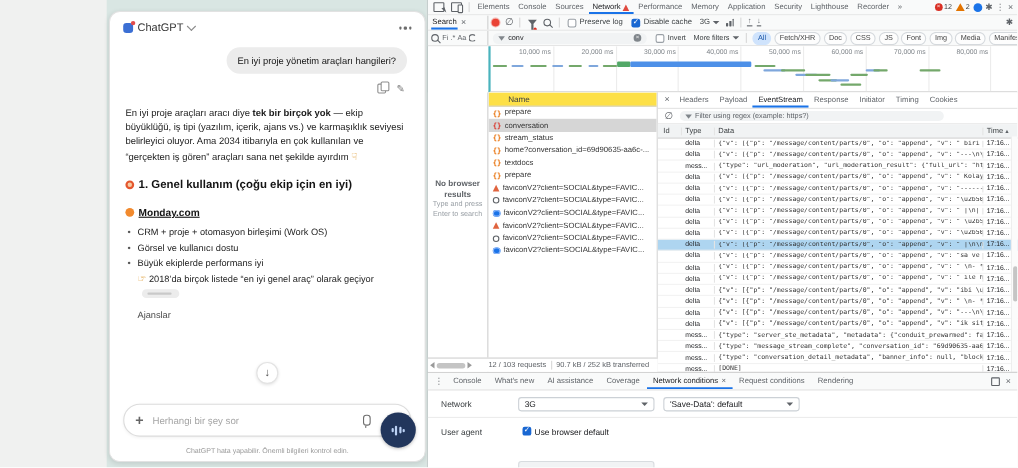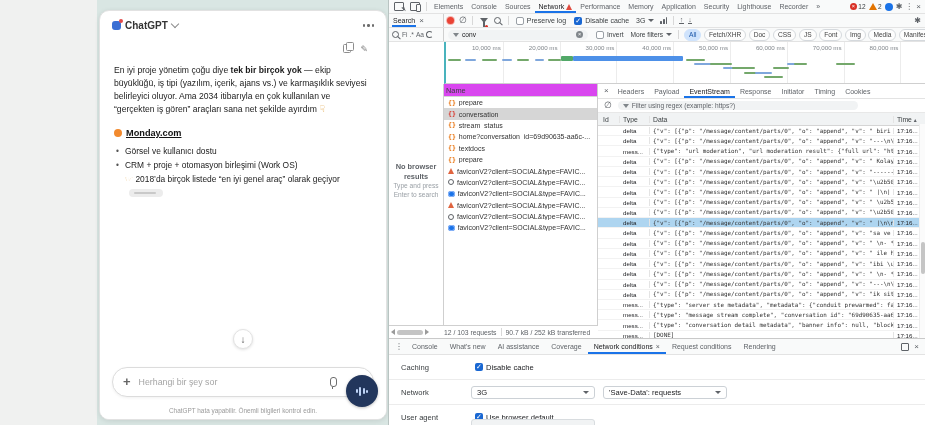--- a/index.html
+++ b/index.html
@@ -5,21 +5,21 @@
   html,body{margin:0;padding:0;}
   body{width:925px;height:425px;overflow:hidden;font-family:"Liberation Sans",sans-serif;-webkit-font-smoothing:antialiased;}
   #app{position:relative;width:925px;height:425px;background:#f0f1f0;overflow:hidden;}
   #teal-bg{position:absolute;left:97px;top:0;width:291px;height:425px;background:#d9e6e3;}
 
   
   #chat-card{position:absolute;left:99px;top:10px;width:286px;height:408px;background:#fff;border:1px solid #e2e2e2;border-radius:10px;box-shadow:0 1px 5px rgba(0,0,0,.10);overflow:hidden;color:#1d1d1d;}
   .cg-header{display:flex;align-items:center;gap:4px;padding:9px 12px 4px 12px;}
   .cg-logo{width:9px;height:9px;border-radius:3px;background:#3b6fd4;position:relative;flex:0 0 auto;}
   .cg-logo::after{content:"";position:absolute;right:-2px;top:-2px;width:4px;height:4px;border-radius:50%;background:#e14b4b;}
-  .cg-title{font-size:10px;font-weight:bold;color:#343434;}
+  .cg-title{font-size:10px;font-weight:normal;color:#343434;}
   .cg-chev{width:5px;height:5px;border-right:1.4px solid #8b8b8b;border-bottom:1.4px solid #8b8b8b;transform:rotate(45deg);margin-top:-3px;}
   .cg-dots{margin-left:auto;display:flex;gap:2px;}
   .cg-dots i{width:2.4px;height:2.4px;border-radius:50%;background:#6d6d6d;}
   .bubble{margin:8px 16px 0 auto;width:fit-content;max-width:152px;background:#ececec;border-radius:13px;padding:6px 10px;font-size:8.5px;line-height:1.45;color:#161616;}
   .msg-actions{display:flex;justify-content:flex-end;gap:9px;margin:9px 18px 0 0;align-items:center;}
   .ic-copy{position:relative;width:6px;height:7px;border:1px solid #8e8e8e;border-radius:1.5px;}
   .ic-copy::after{content:"";position:absolute;left:2px;top:-3px;width:6px;height:7px;border:1px solid #8e8e8e;border-radius:1.5px;background:#fff;}
   .ic-pencil{font-size:9px;color:#7d7d7d;line-height:8px;}
   .intro{margin:11px 14px 0 14px;font-size:8.6px;line-height:1.52;color:#1b1b1b;}
   .hand{color:#dd9a33;font-size:9px;}
@@ -103,21 +103,21 @@
   .tick{position:absolute;top:2px;font-size:6.2px;color:#80868b;transform:translateX(-100%);white-space:nowrap;}
   .wbar{position:absolute;height:2px;border-radius:1px;}
   .wbar.g{background:#74a86b;}.wbar.b{background:#7fa7dc;}
   .wbar.B{background:#4d90e8;height:4.5px;}.wbar.G{background:#52a868;height:4.5px;}
 
   #dt-main{position:absolute;left:0;top:84px;width:537px;height:254px;display:flex;}
   .search-side{width:55px;flex:0 0 55px;border-right:1px solid #cfcfcf;box-sizing:border-box;position:relative;background:#fff;}
   .no-results{position:absolute;top:78px;left:0;right:0;text-align:center;font-size:7.4px;font-weight:bold;color:#5f6368;line-height:1.3;}
   .no-results-hint{position:absolute;top:98px;left:4px;right:4px;text-align:center;font-size:6.6px;color:#9aa0a6;line-height:1.35;}
   .req-list{width:154px;flex:0 0 154px;border-right:1px solid #cfcfcf;box-sizing:border-box;background:#fff;overflow:hidden;}
-  .req-head{height:13px;background:#d946ef;border-bottom:1px solid #d5d5d5;font-size:7.4px;color:#3c4043;display:flex;align-items:center;padding:0 2px;box-sizing:border-box;}
+  .req-head{height:13px;background:#fde047;border-bottom:1px solid #d5d5d5;font-size:7.4px;color:#3c4043;display:flex;align-items:center;padding:0 18px;box-sizing:border-box;}
   .req-row{height:11.4px;display:flex;align-items:center;gap:3px;padding:0 4px;font-size:7px;color:#333;white-space:nowrap;overflow:hidden;box-sizing:border-box;}
   .req-row.sel{background:#d6d6d6;}
   .ric{flex:0 0 auto;display:inline-block;}
   .ric-json{color:#e8710a;font-weight:bold;font-size:6.5px;font-family:"DejaVu Sans Mono",monospace;}
   .ric-stream{color:#d93025;font-weight:bold;font-size:6.5px;font-family:"DejaVu Sans Mono",monospace;}
   .ric-warn{width:0;height:0;border-left:3.5px solid transparent;border-right:3.5px solid transparent;border-bottom:6px solid #e0643f;}
   .ric-gear{width:6px;height:6px;border:1.6px solid #5f6368;border-radius:50%;box-sizing:border-box;}
   .ric-img{width:6.5px;height:6.5px;border-radius:50%;background:#1a73e8;box-shadow:inset 0 0 0 1px #8ab4f8;}
   .rname{overflow:hidden;text-overflow:clip;}
   #dt-status{position:absolute;left:0;bottom:0;width:209px;height:13px;border-top:1px solid #cfcfcf;background:#fff;display:flex;align-items:center;font-size:6.8px;color:#5f6368;box-sizing:border-box;z-index:3;}
@@ -170,40 +170,46 @@
     <div class="cg-header">
       <span class="cg-logo"></span>
       <span class="cg-title">ChatGPT</span>
       <span class="cg-chev"></span>
       <span class="cg-dots">
           <i></i>
           <i></i>
           <i></i>
         </span>
     </div>
+    <div class="bubble">En iyi proje yönetim araçları hangileri?</div>
     <div class="msg-actions">
       <span class="ic-copy"></span>
       <span class="ic-pencil">✎</span>
     </div>
     <div class="intro">
-      <span>En iyi proje yönetim çoğu diye </span><b>tek bir birçok yok</b><span> — ekip büyüklüğü, iş tipi (yazılım, içerik, ajans vs.) ve karmaşıklık seviyesi belirleyici oluyor. Ama 2034 itibarıyla en çok kullanılan ve “gerçekten iş gören” araçları sana net şekilde ayırdım</span>
+      <span>En iyi proje araçları aracı diye </span><b>tek bir birçok yok</b><span> — ekip büyüklüğü, iş tipi (yazılım, içerik, ajans vs.) ve karmaşıklık seviyesi belirleyici oluyor. Ama 2034 itibarıyla en çok kullanılan ve “gerçekten iş gören” araçları sana net şekilde ayırdım</span>
       <span class="hand">☟</span>
+    </div>
+    <div class="cg-h2">
+      <span class="dot-ring"></span><span>1. Genel kullanım (çoğu ekip için en iyi)</span>
     </div>
     <div class="cg-h3">
       <span class="dot-sm"></span><span class="lnk">Monday.com</span>
     </div>
     <ul class="cg-ul">
+      <li class="dotted">CRM + proje + otomasyon birleşimi (Work OS)</li>
       <li class="dotted">Görsel ve kullanıcı dostu</li>
-      <li class="dotted">CRM + proje + otomasyon birleşimi (Work OS)</li>
+      <li class="dotted">Büyük ekiplerde performans iyi</li>
       <li>
         <span class="hand">☞</span>
         <span>2018’da birçok listede “en iyi genel araç” olarak geçiyor</span>
         <span class="chip"></span>
       </li>
     </ul>
+    <div class="partial">Ajanslar</div>
     <div class="fade"></div>
     <div class="scroll-down">↓</div>
     <div class="composer">
       <span class="plus">+</span>
       <span class="placeholder">Herhangi bir şey sor</span>
       <span class="ic-mic"></span>
     </div>
     <div class="voice-btn">
       <i style="height:4px"></i>
         <i style="height:9px"></i>
@@ -633,34 +639,27 @@
             <div class="drw-tab">
               <span>Rendering</span>
             </div>
           </div>
         <div class="drw-right">
           <span class="sq-ic"></span>
           <span class="xclose">×</span>
         </div>
       </div>
       <div class="drw-row">
-        <span class="drw-label">Caching</span>
-        <span class="cbrow">
-            <span class="cb on">✓</span>
-            <span>Disable cache</span>
-          </span>
-      </div>
-      <div class="drw-row">
         <span class="drw-label">Network</span>
         <span class="sel-box">
             <span>3G</span>
             <span class="caret"></span>
           </span>
         <span class="sel-box">
-            <span>'Save-Data': requests</span>
+            <span>'Save-Data': default</span>
             <span class="caret"></span>
           </span>
       </div>
       <div class="drw-row" style="border-bottom:none">
         <span class="drw-label">User agent</span>
         <span class="cbrow">
             <span class="cb on">✓</span>
             <span>Use browser default</span>
           </span>
       </div>

